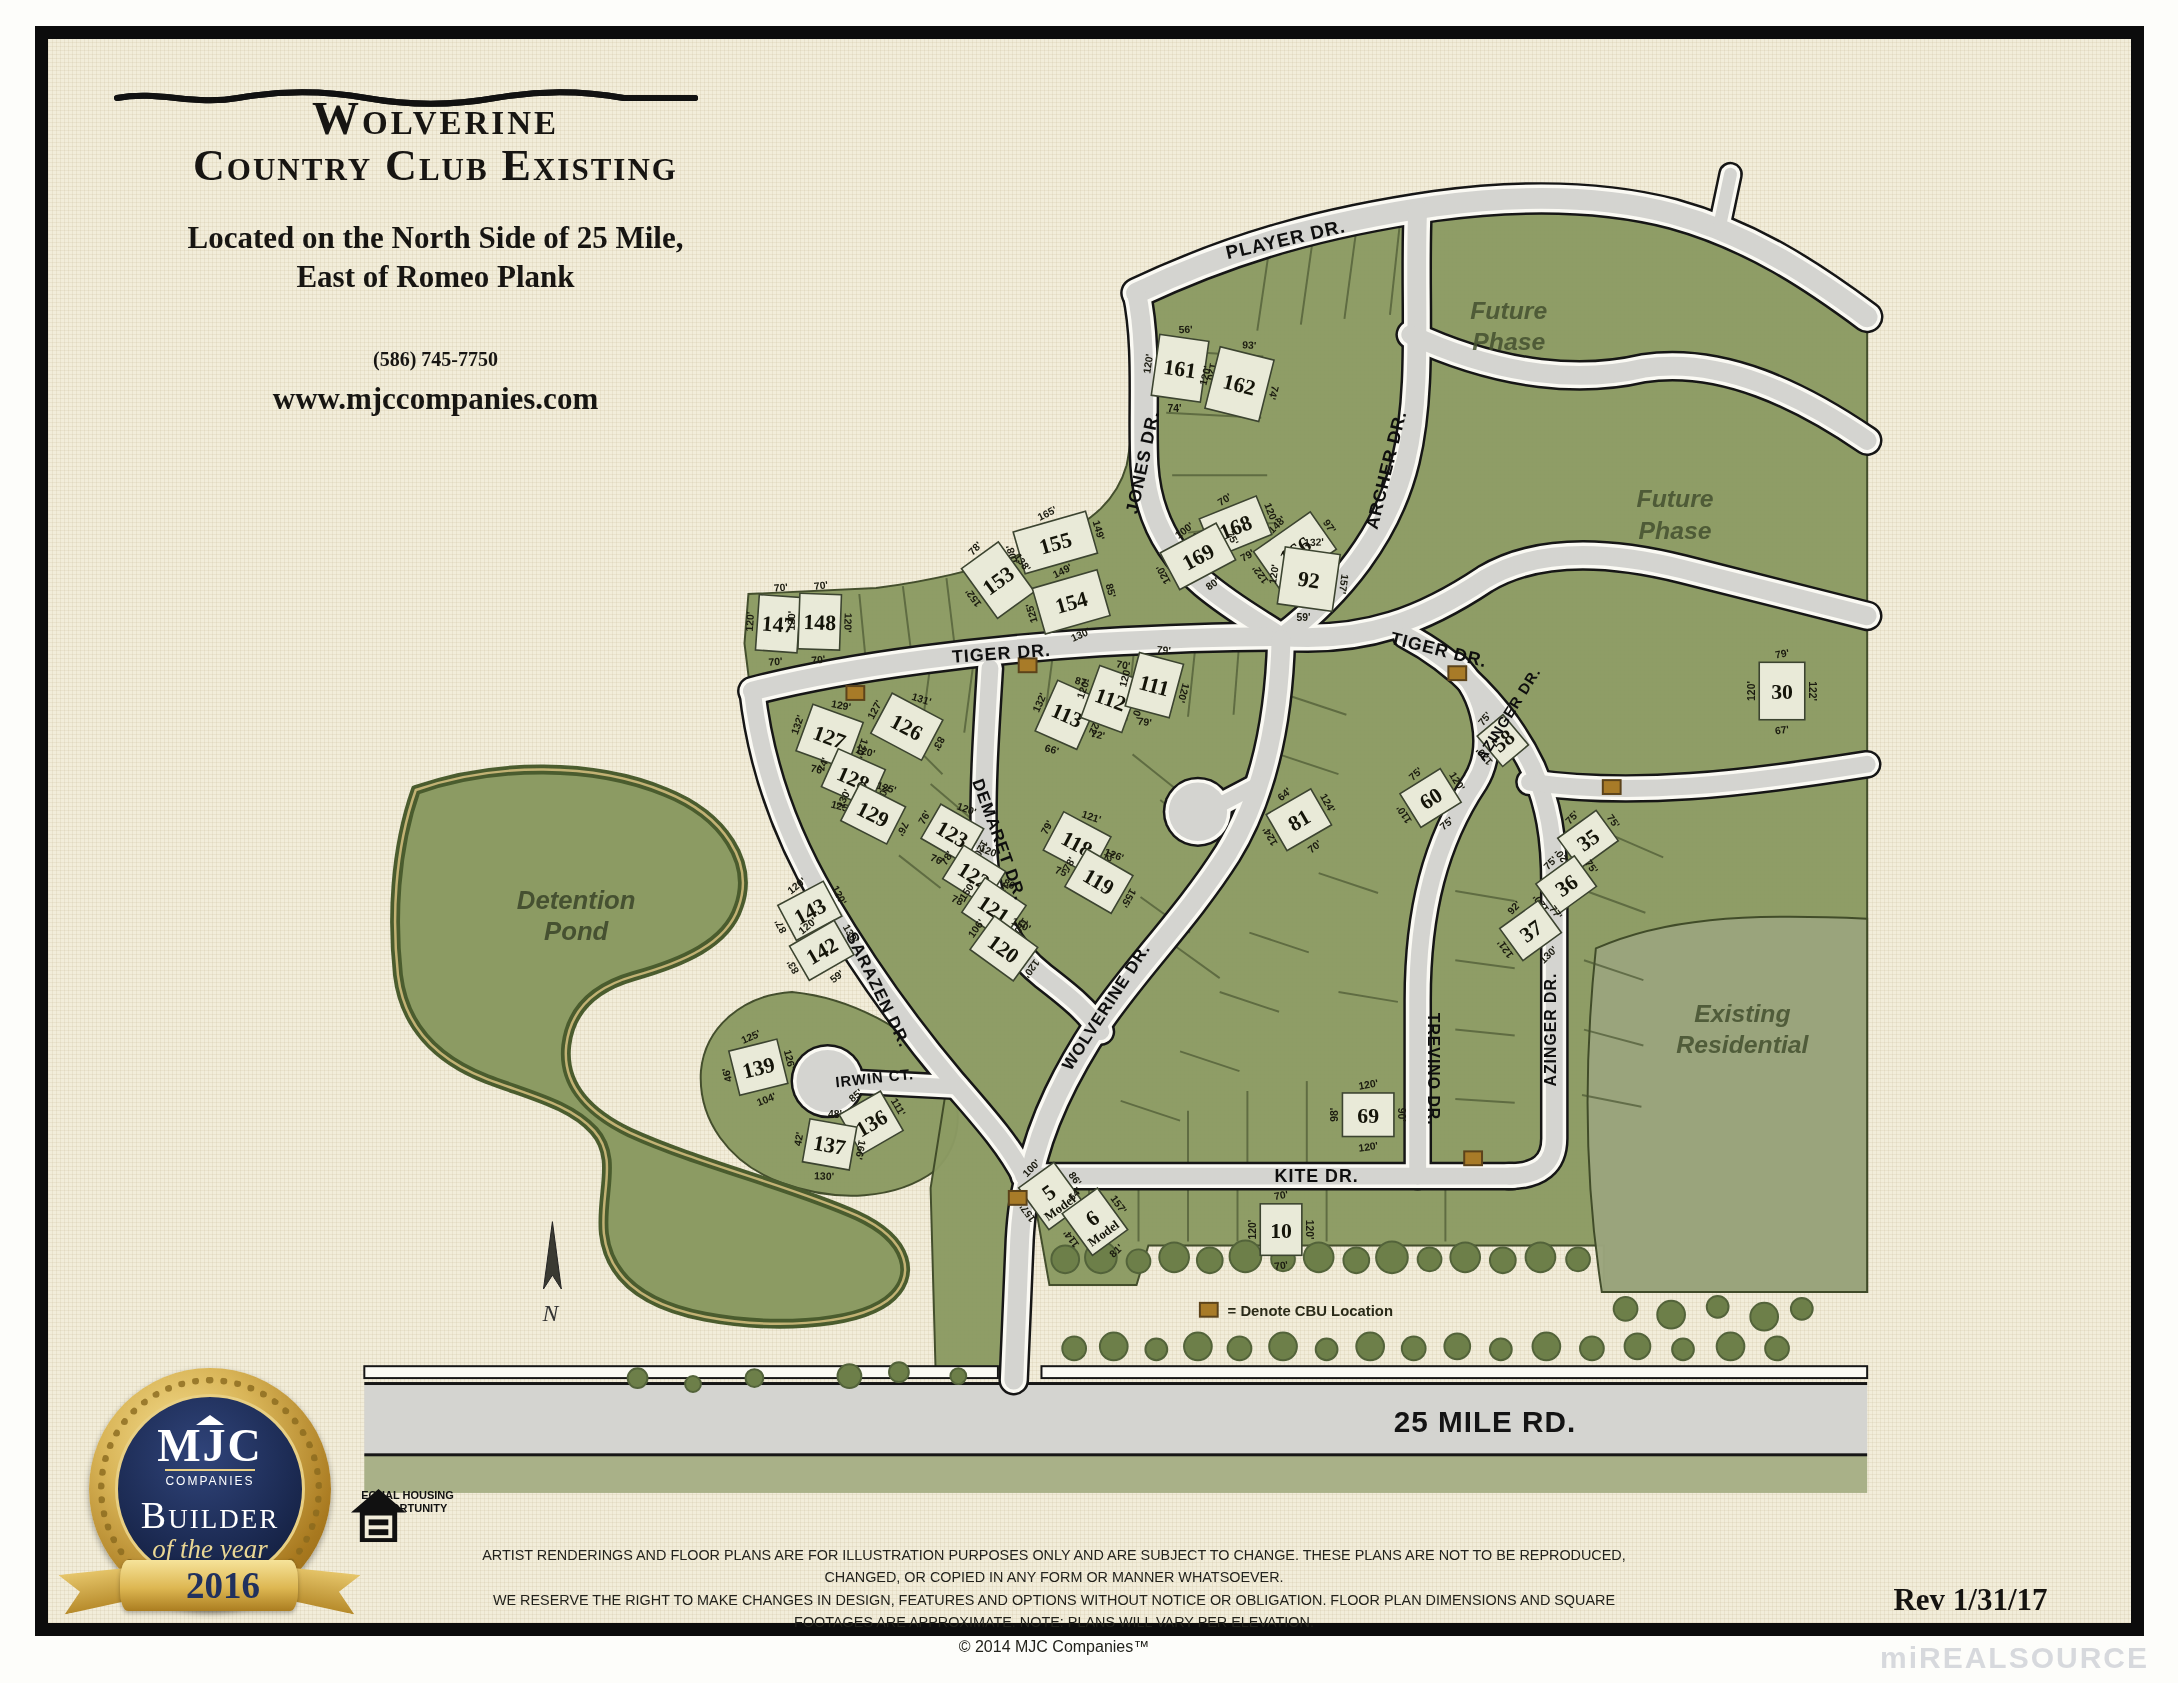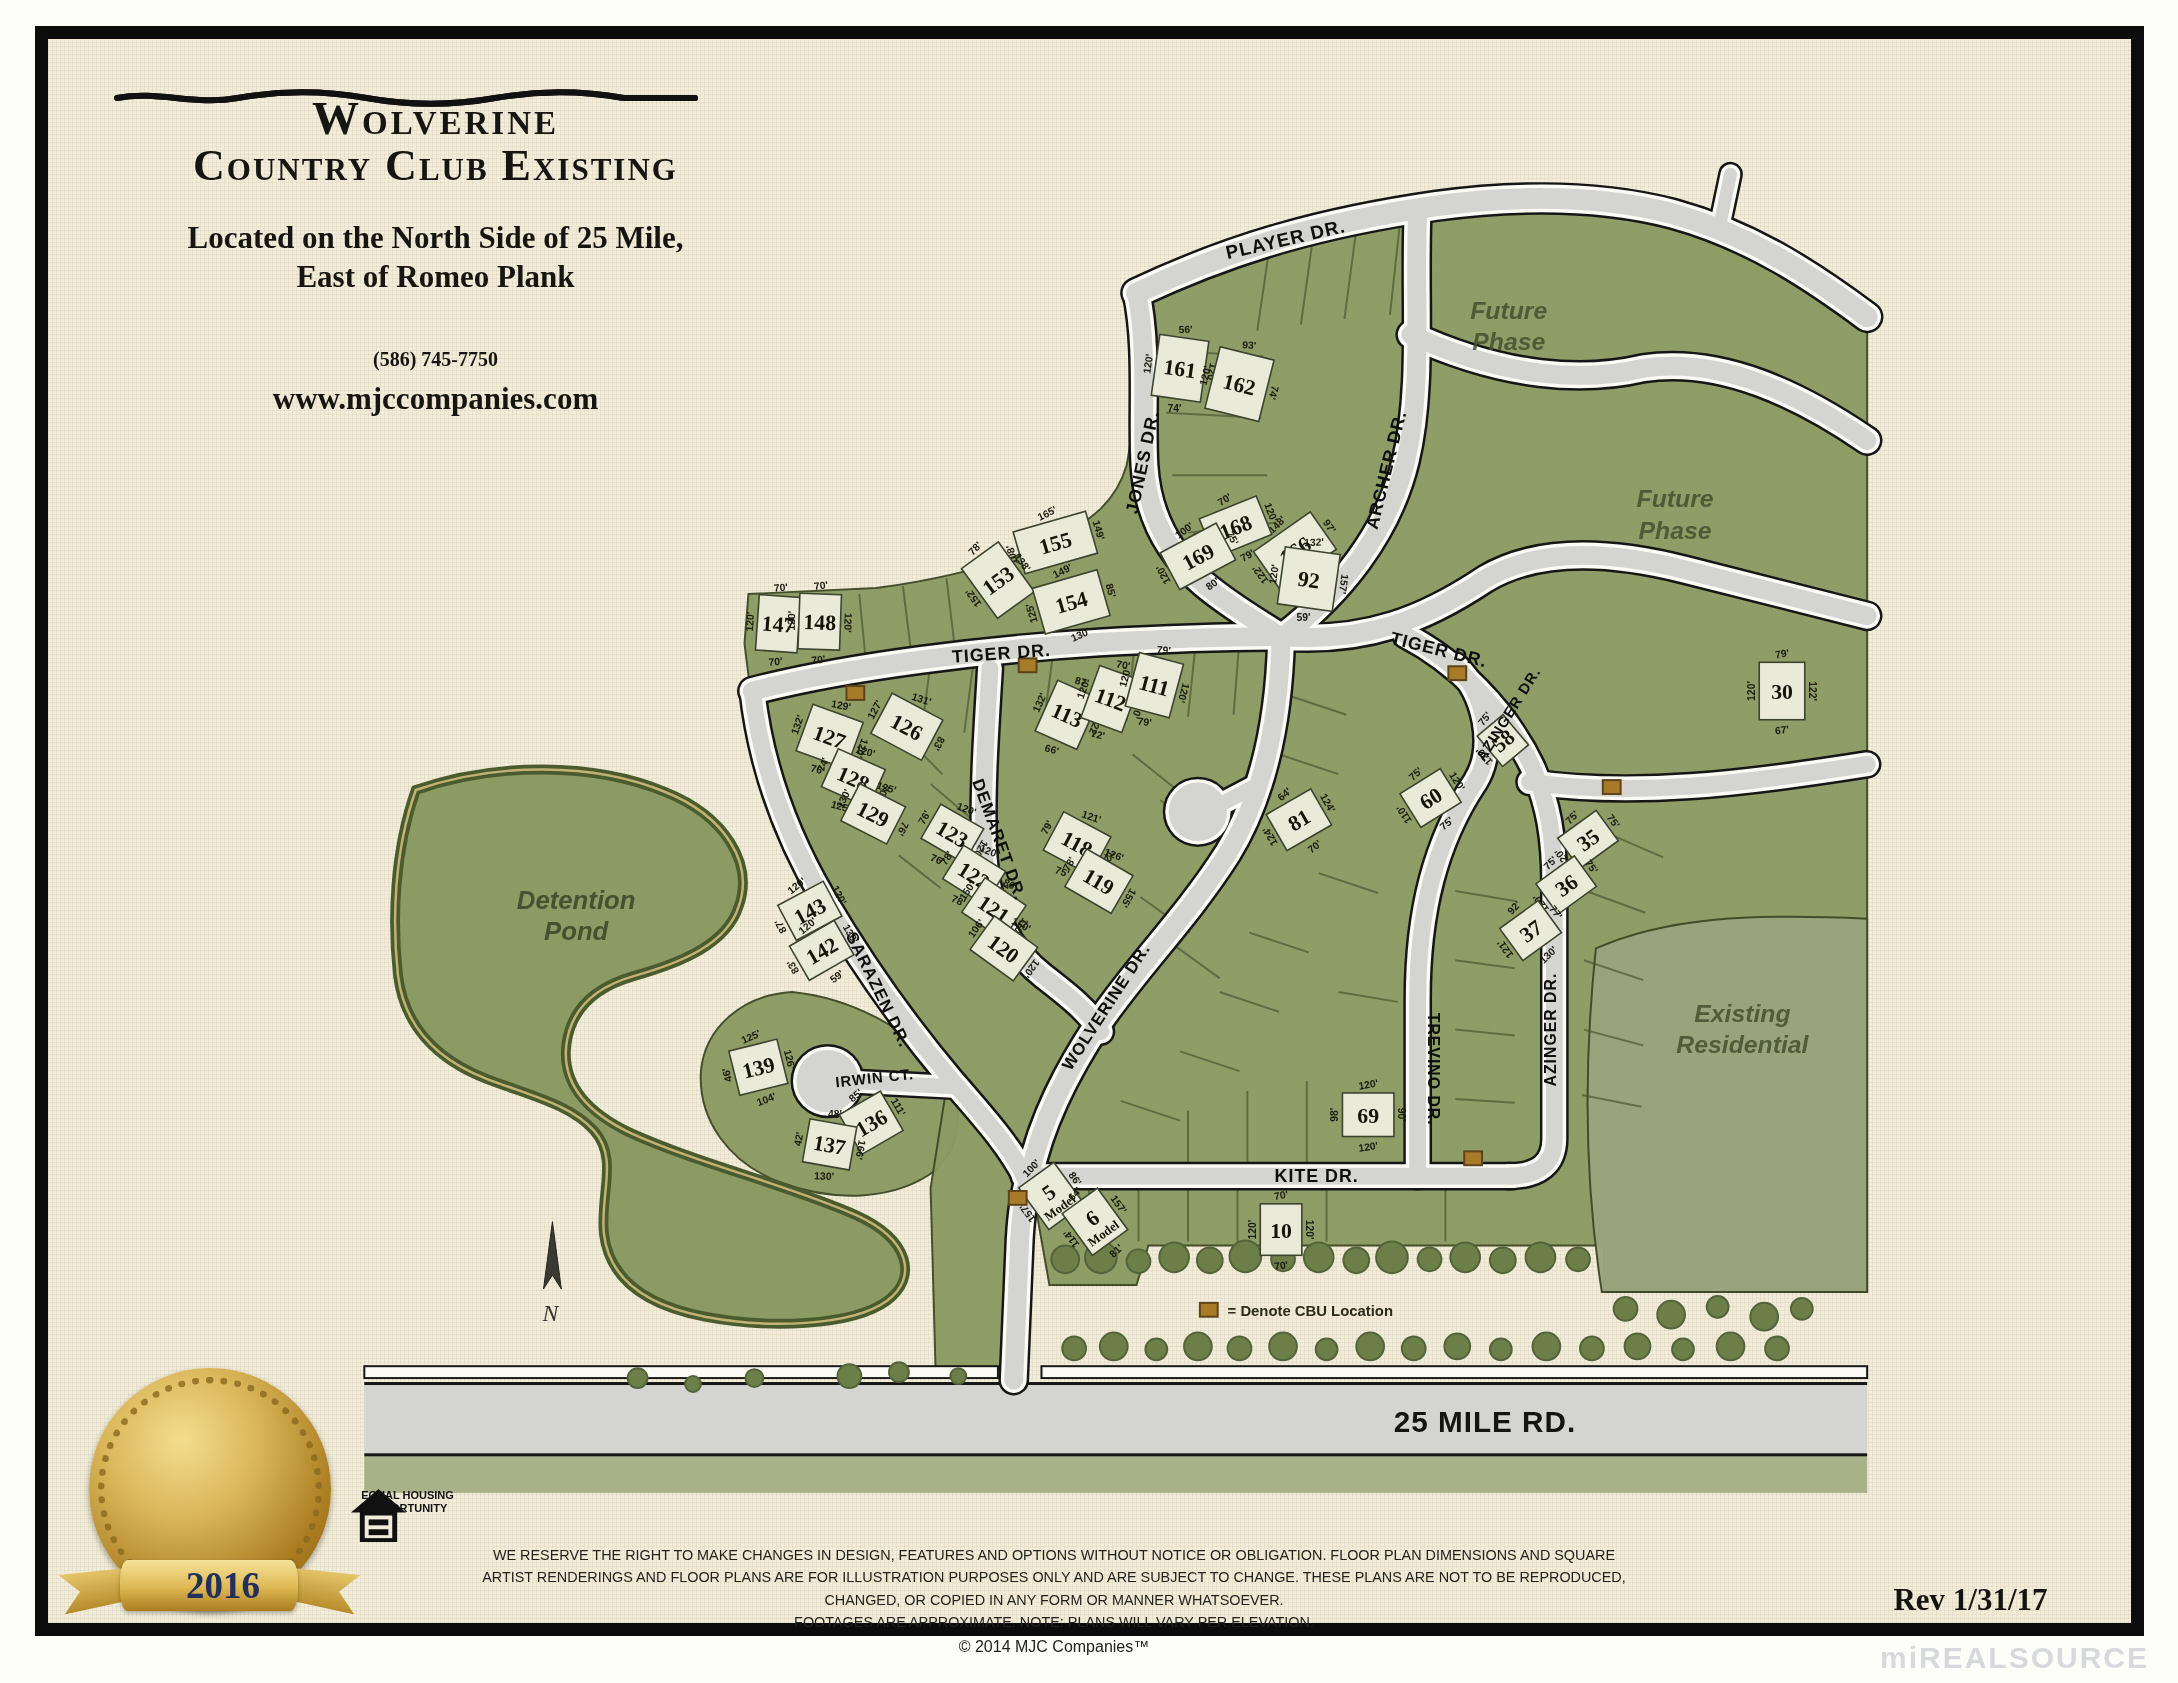--- a/index.html
+++ b/index.html
@@ -616,20 +616,27 @@
     <div>Located on the North Side of 25 Mile,</div>
     <div>East of Romeo Plank</div>
   </div>
   <div class="phone">(586) 745-7750</div>
   <div class="web">www.mjccompanies.com</div>
 </div>
 
 <div class="badge">
   <div class="medal">
     <div class="rope"></div>
+    <div class="navy">
+      <div class="mjc-roof"></div>
+      <div class="mjc">MJC</div>
+      <div class="companies">COMPANIES</div>
+      <div class="builder">Builder</div>
+      <div class="ofyear">of the year</div>
+    </div>
   </div>
   <div class="ribbon">
     <div class="tail l"></div>
     <div class="tail r"></div>
     <div class="band">2016</div>
   </div>
 </div>
 
 <div class="eho">
   <svg width="61" height="57" viewBox="0 0 62 58">
@@ -638,21 +645,21 @@
     <rect x="21" y="33" width="20" height="6" fill="#111"></rect>
     <rect x="21" y="43" width="20" height="6" fill="#111"></rect>
   </svg>
   <div class="lbl">
     <div>EQUAL HOUSING</div>
     <div>OPPORTUNITY</div>
   </div>
 </div>
 
 <div class="disclaimer">
+  <div>ARTIST RENDERINGS AND FLOOR PLANS ARE FOR ILLUSTRATION PURPOSES ONLY AND ARE SUBJECT TO CHANGE. THESE PLANS ARE NOT TO BE REPRODUCED, CHANGED, OR COPIED IN ANY FORM OR MANNER WHATSOEVER.</div>
   <div>WE RESERVE THE RIGHT TO MAKE CHANGES IN DESIGN, FEATURES AND OPTIONS WITHOUT NOTICE OR OBLIGATION.  FLOOR PLAN DIMENSIONS AND SQUARE</div>
-  <div>ARTIST RENDERINGS AND FLOOR PLANS ARE FOR ILLUSTRATION PURPOSES ONLY AND ARE SUBJECT TO CHANGE. THESE PLANS ARE NOT TO BE REPRODUCED, CHANGED, OR COPIED IN ANY FORM OR MANNER WHATSOEVER.</div>
   <div>FOOTAGES ARE APPROXIMATE.  NOTE: PLANS WILL VARY PER ELEVATION.</div>
   <div class="copyright">© 2014 MJC Companies™</div>
 </div>
 
 <div class="rev">Rev 1/31/17</div>
 <div class="watermark">miREALSOURCE</div>
 
 
 </body></html>

